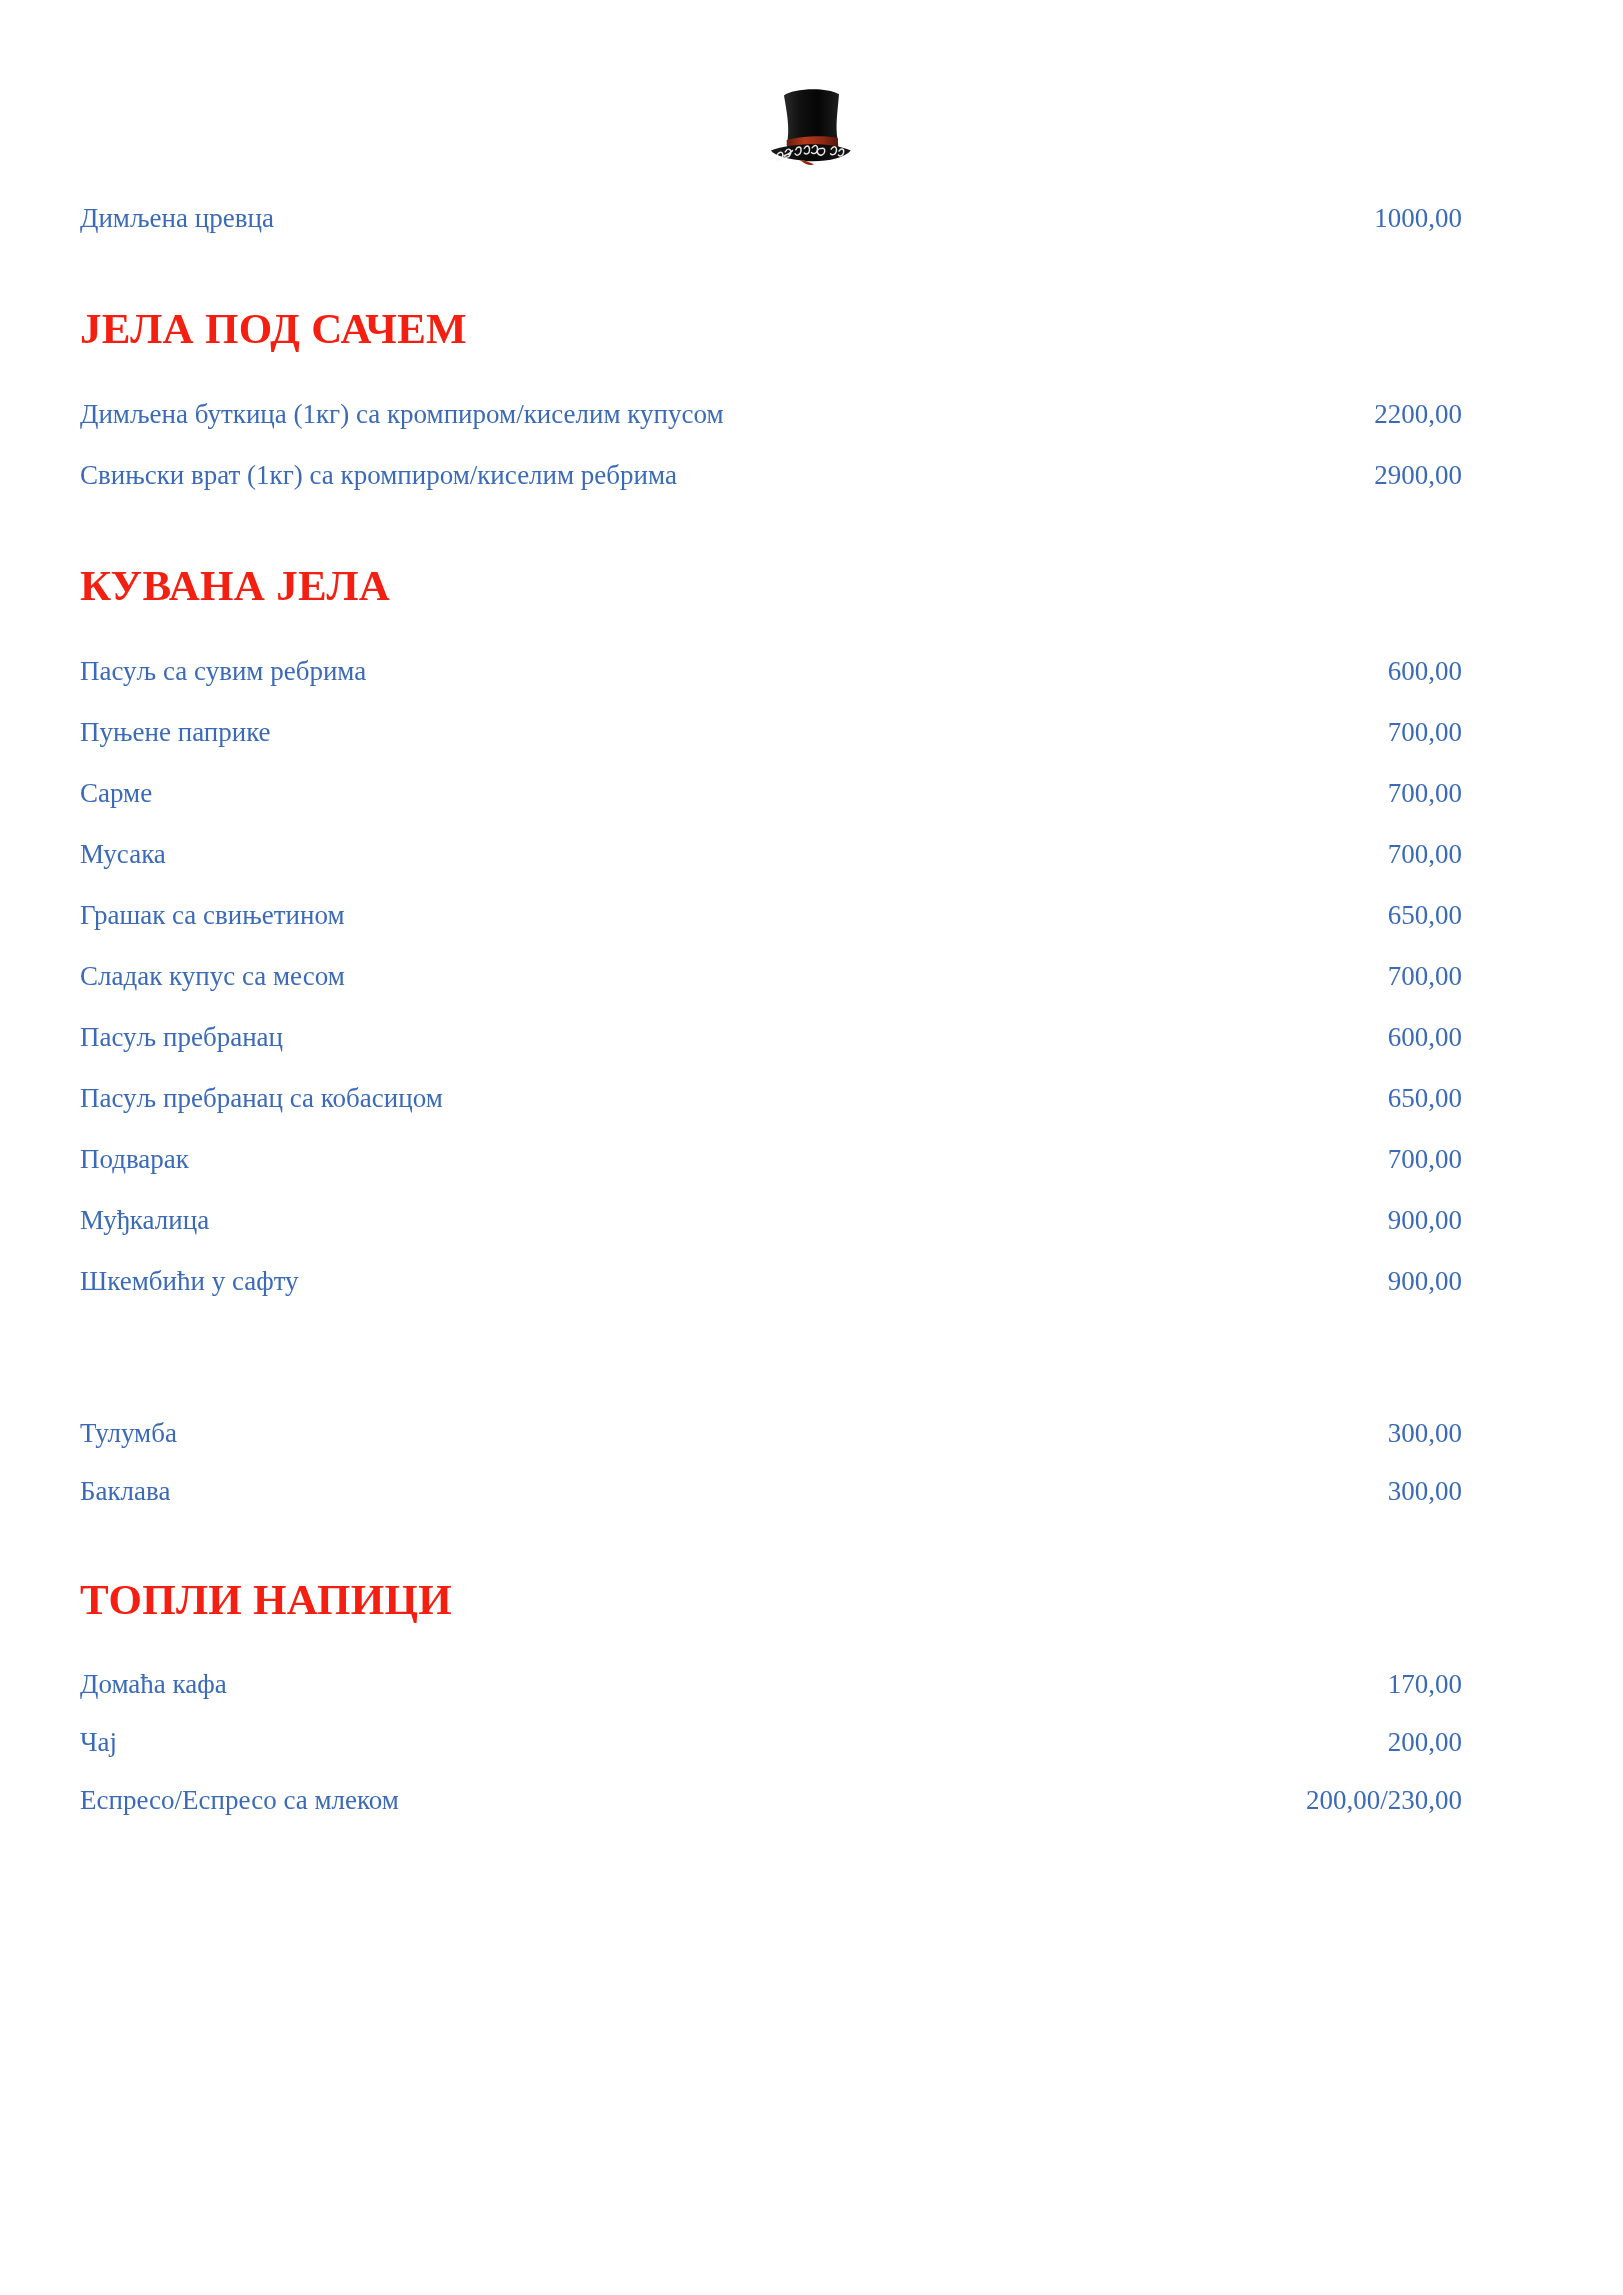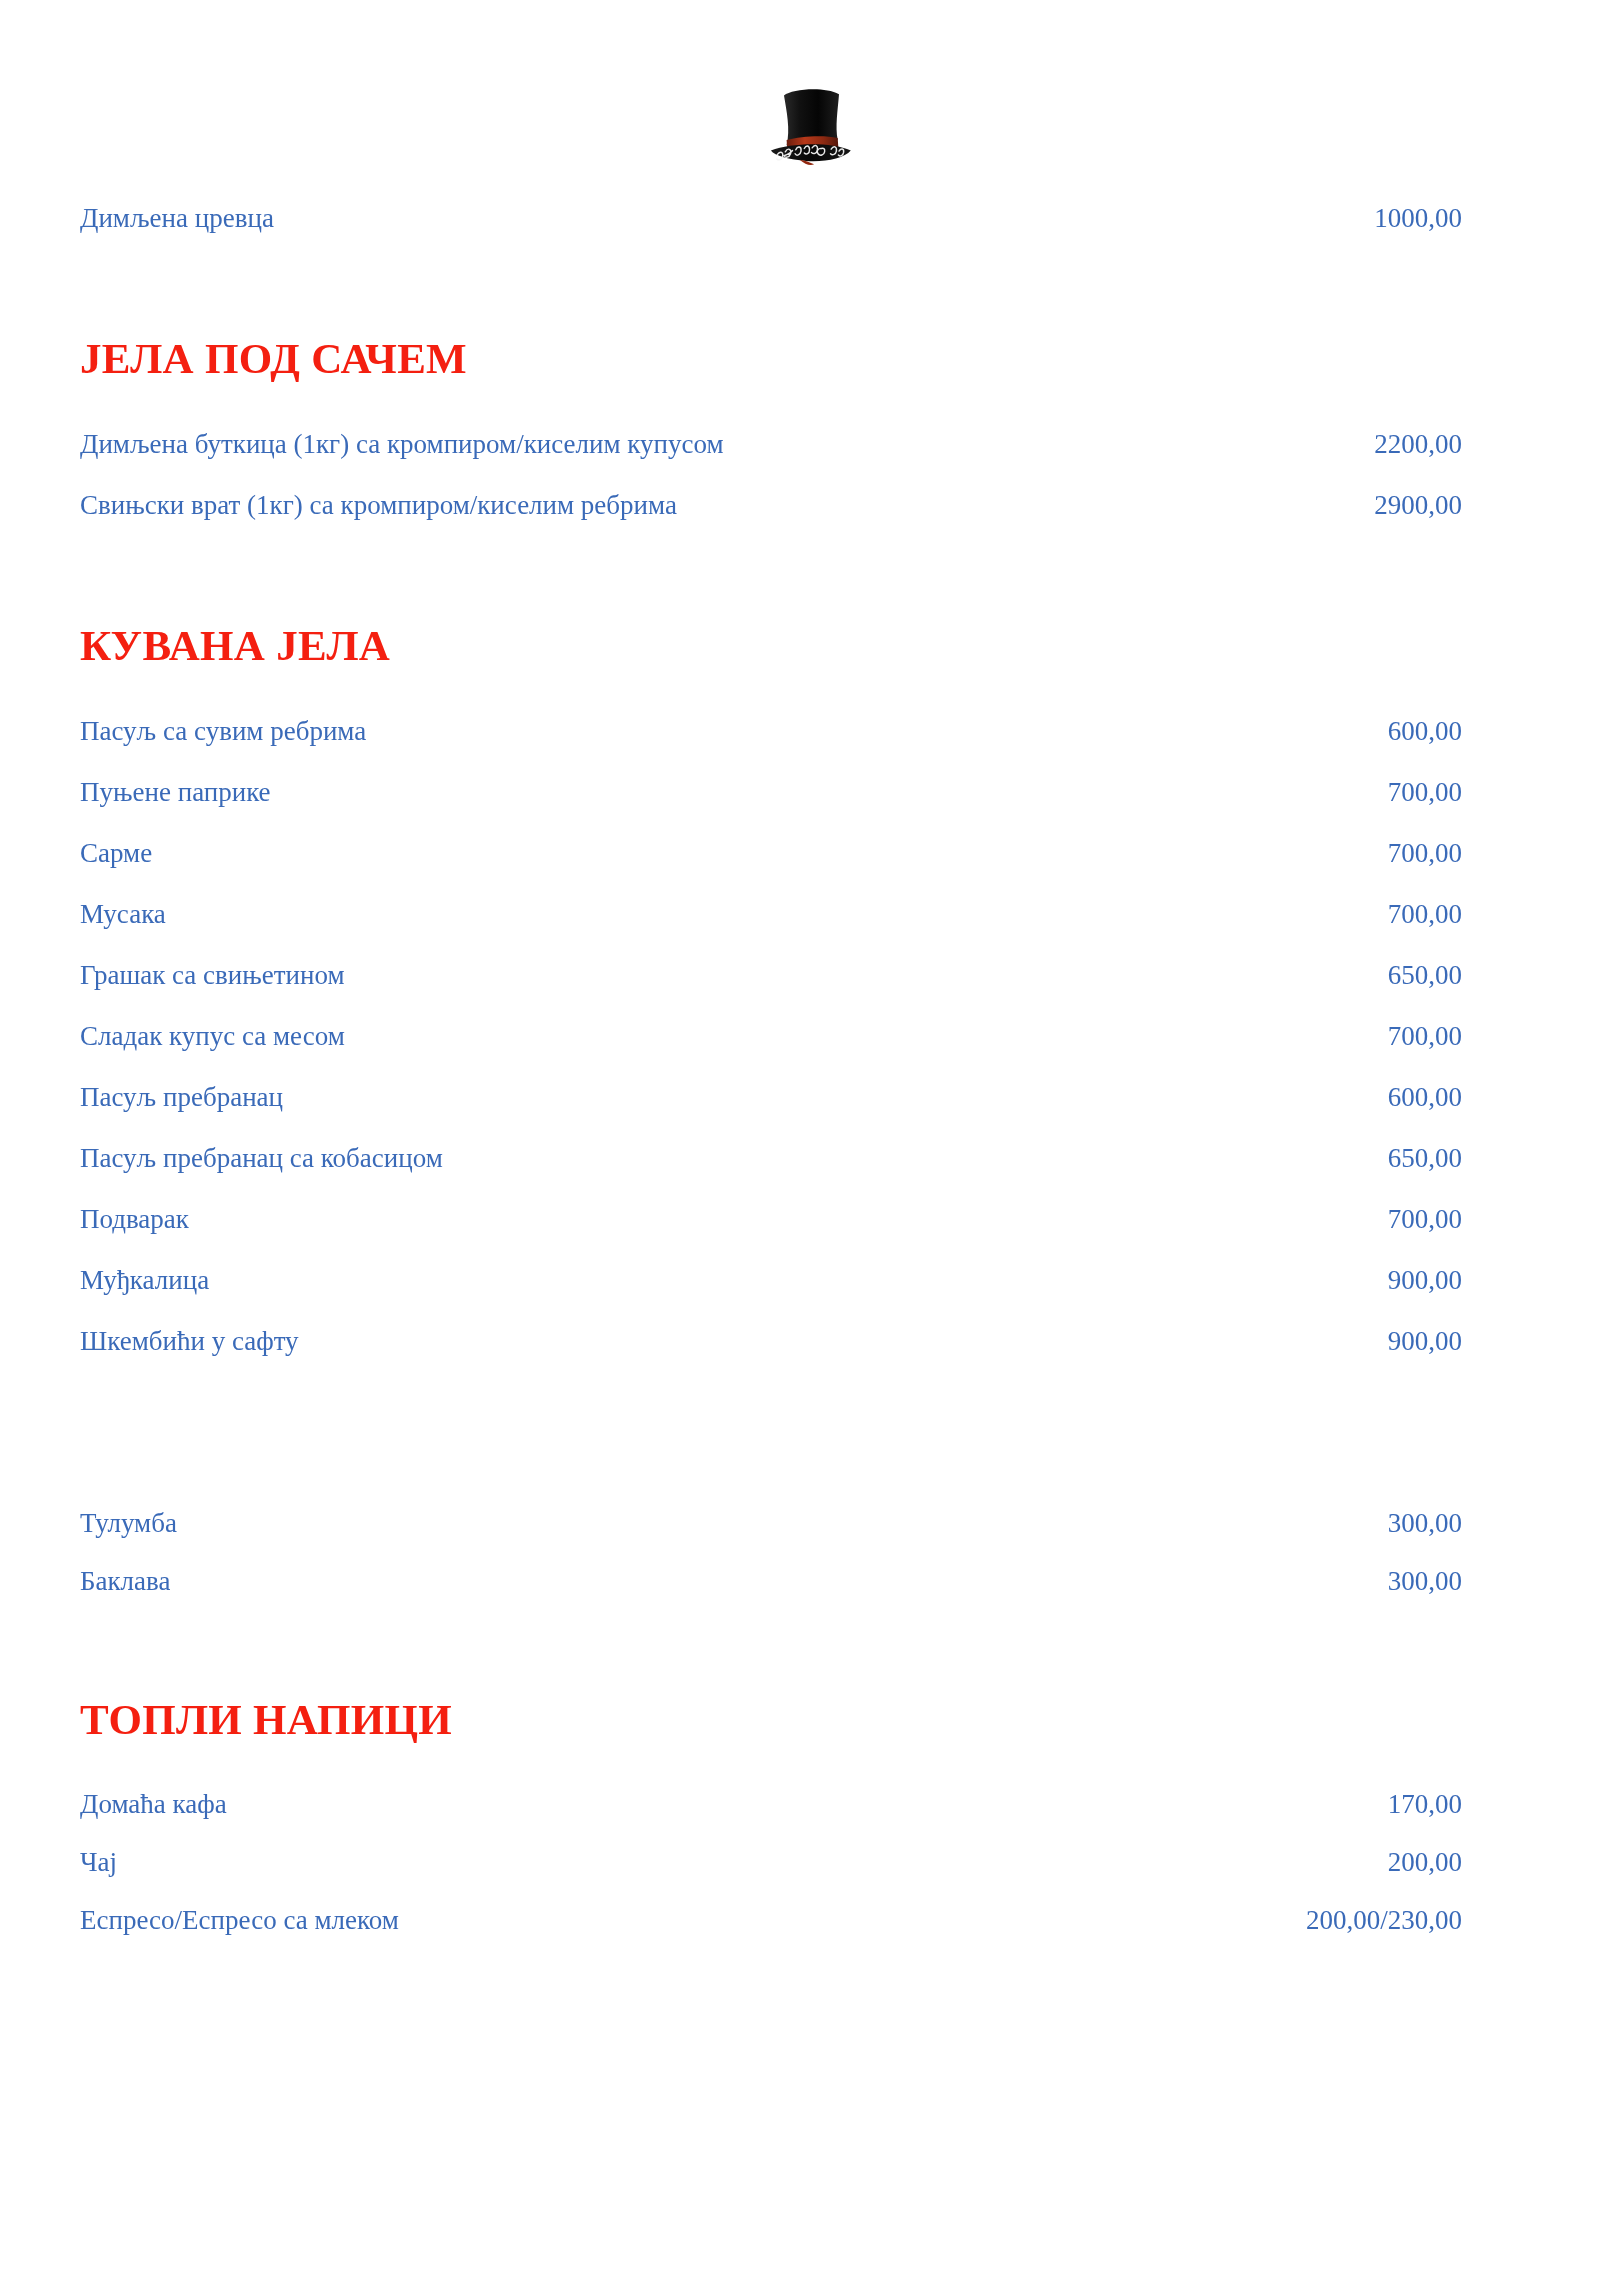--- a/index.html
+++ b/index.html
@@ -36,21 +36,21 @@
 
   .section-heading{
     color:#f41f10;
     font-weight:bold;
     font-size:43px;
     line-height:1.0;
     letter-spacing:0.3px;
     margin:0;
     white-space:nowrap;
   }
-  .sec-gap-top{margin-top:88px;}
+  .sec-gap-top{margin-top:58px;}
   .sec-gap-bottom{height:34px;}
 
   .rows{margin:0;padding:0;list-style:none;}
 
   .row{
     display:flex;
     align-items:baseline;
     justify-content:space-between;
     height:61px;
     color:#3a6ab8;

